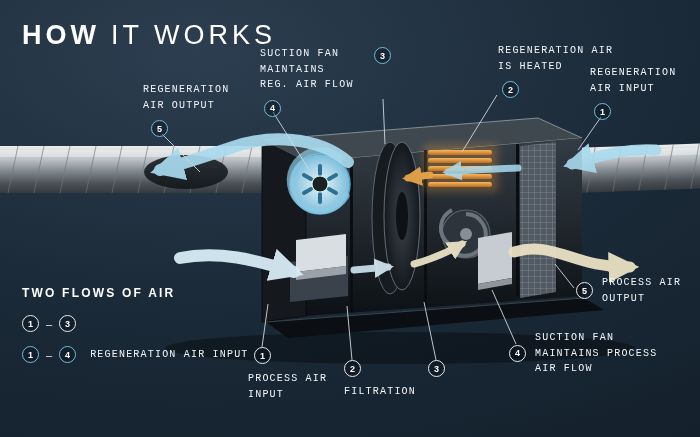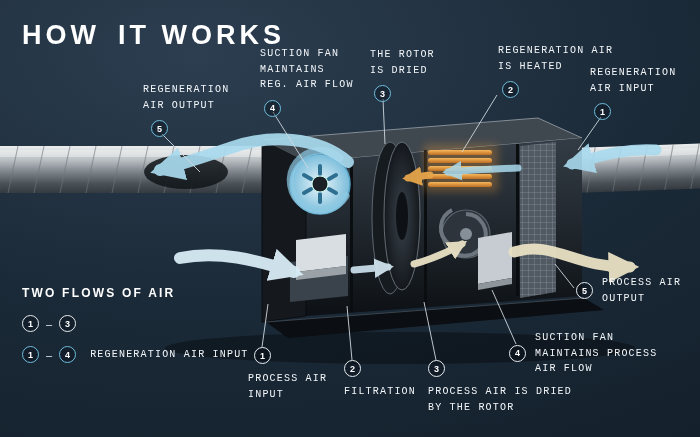--- a/index.html
+++ b/index.html
@@ -3,21 +3,21 @@
 <meta charset="utf-8">
 <style>
   * { margin:0; padding:0; box-sizing:border-box; }
   html,body { width:700px; height:437px; overflow:hidden; background:#0f1923; }
   body { font-family:"Liberation Sans", sans-serif; }
   .stage { position:relative; width:700px; height:437px; overflow:hidden;
            background:radial-gradient(140% 120% at 28% 12%, #2c3e50 0%, #1b2a38 48%, #121e29 100%); }
   svg.illus { position:absolute; left:0; top:0; }
   .title { position:absolute; left:22px; top:20px; color:#fff; font-size:27px; letter-spacing:4px; }
   .title .b { font-weight:700;text-align:right; }
-  .title .l { font-weight:700; margin-left:18px; }
+  .title .l { font-weight:400; margin-left:11px; }
   .callout { position:absolute; display:flex; color:#fff; }
   .callout.col { flex-direction:column; gap:7px; align-items:flex-start; }
   .callout.row { flex-direction:row; gap:9px; align-items:center; }
   .lbl { font-size:10px; letter-spacing:1.2px; line-height:1.55; white-space:pre-line; color:#f2f6f9;font-family:Liberation Mono, monospace; }
   .badge { width:17px; height:17px; border-radius:50%; display:flex; align-items:center; justify-content:center;
            font-size:9px; font-weight:700; color:#fff; flex:0 0 auto; background:rgba(8,16,24,.4); }
   .badge.regen   { border:1.6px solid #6fbede; }
   .badge.process { border:1.6px solid #e8eef2; }
   .legend { position:absolute; left:22px; top:286px; color:#fff; }
   .legend .lt { font-size:12px; letter-spacing:2.2px; font-weight:700; margin-bottom:15px; }
@@ -208,22 +208,20 @@
   </div>
 
   <div class="callout col" style="left:260px;top:46px">
     <div class="lbl">SUCTION FAN
 MAINTAINS
 REG. AIR FLOW</div>
     <div class="badge regen" style="margin-left:4px">4</div>
   </div>
 
   <div class="callout col" style="left:370px;top:47px">
-    <div class="lbl">THE ROTOR
-IS DRIED</div>
     <div class="badge regen" style="margin-left:4px">3</div>
   </div>
 
   <div class="callout col" style="left:498px;top:43px">
     <div class="lbl">REGENERATION AIR
 IS HEATED</div>
     <div class="badge regen" style="margin-left:4px">2</div>
   </div>
 
   <div class="callout col" style="left:590px;top:65px">
@@ -238,22 +236,20 @@
 INPUT</div>
   </div>
 
   <div class="callout col" style="left:344px;top:360px">
     <div class="badge process">2</div>
     <div class="lbl">FILTRATION</div>
   </div>
 
   <div class="callout col" style="left:428px;top:360px">
     <div class="badge process">3</div>
-    <div class="lbl">PROCESS AIR IS DRIED
-BY THE ROTOR</div>
   </div>
 
   <div class="callout row" style="left:509px;top:330px">
     <div class="badge process">4</div>
     <div class="lbl">SUCTION FAN
 MAINTAINS PROCESS
 AIR FLOW</div>
   </div>
 
   <div class="callout row" style="left:576px;top:275px">

